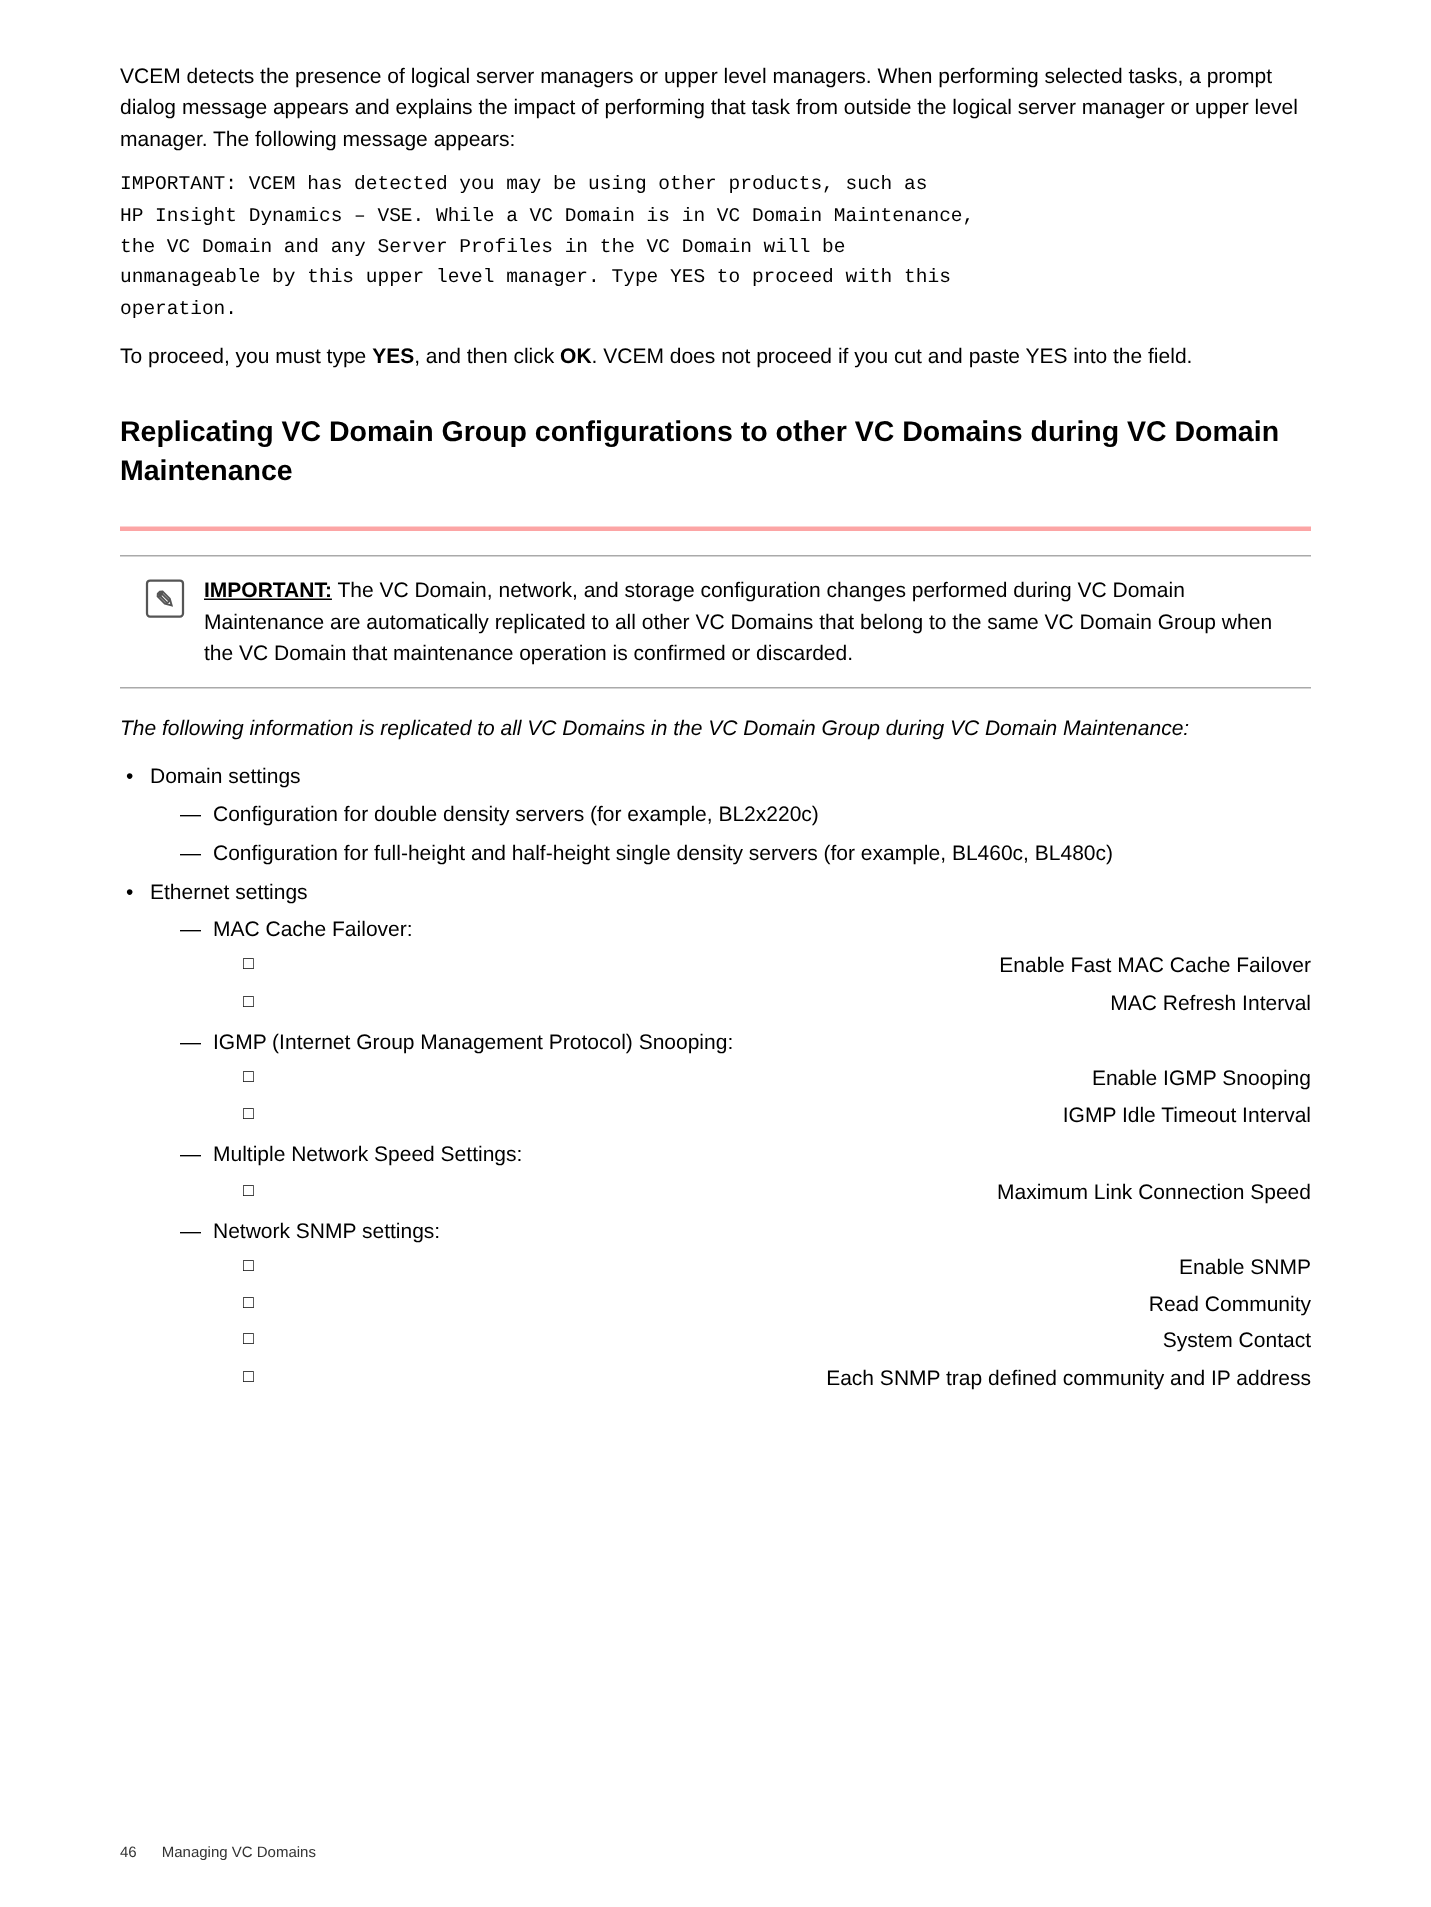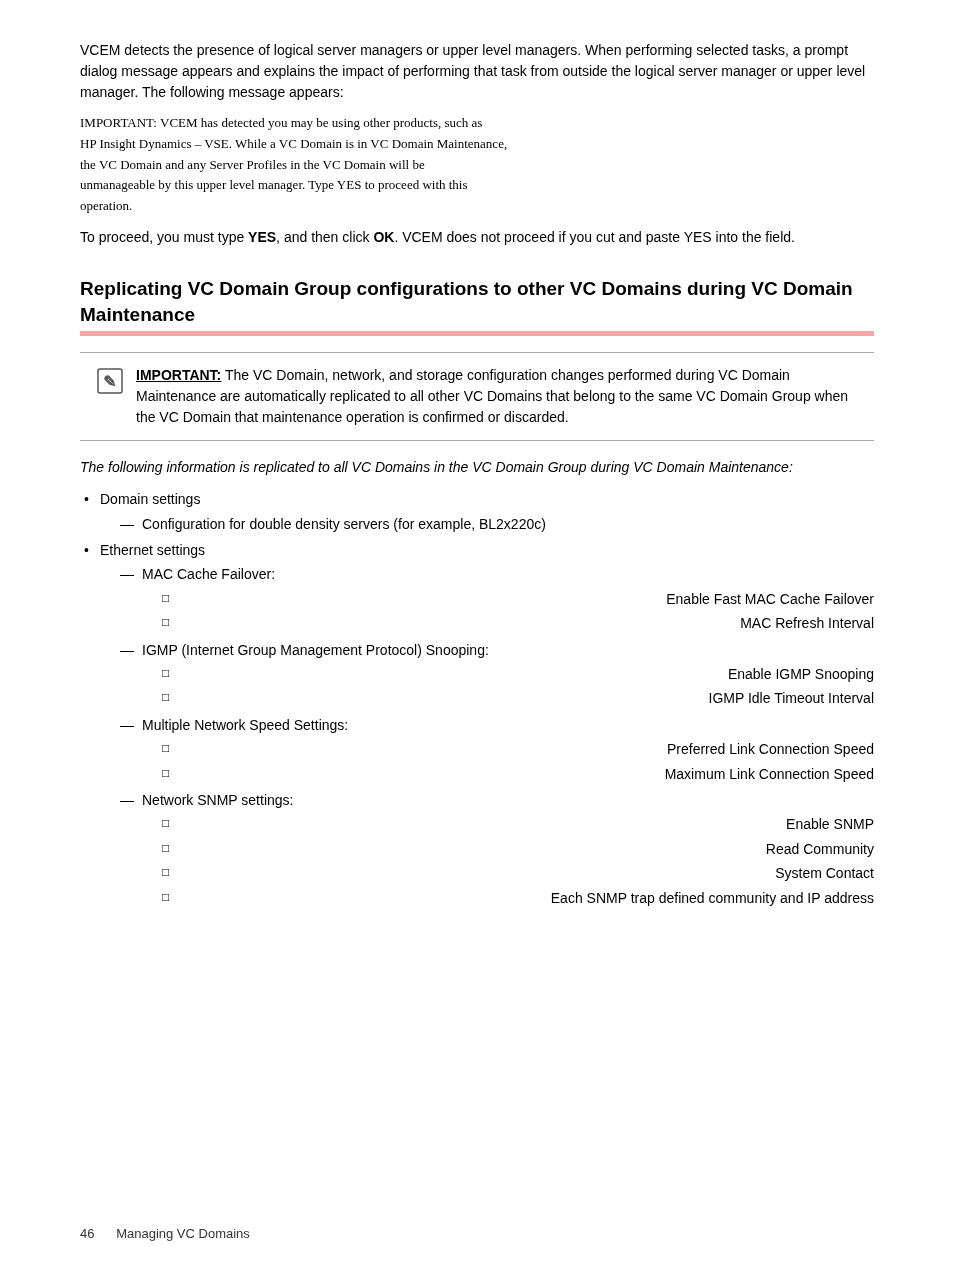--- a/index.html
+++ b/index.html
@@ -13,39 +13,39 @@
       min-height: 1271px;
       padding: 40px 80px 40px 80px;
     }
 
     .intro-paragraph {
       margin-bottom: 10px;
       line-height: 1.5;
     }
 
     .code-block {
-      font-family: Liberation Serif, serif;
+      font-family: Liberation Mono, monospace;
       font-size: 13px;
       margin: 10px 0 10px 0;
       line-height: 1.6;
     }
 
     .proceed-text {
       margin-top: 10px;
       line-height: 1.5;
     }
 
     .section-heading {
       font-size: 19px;
       font-weight: bold;
       margin-top: 28px;
       margin-bottom: 16px;
       line-height: 1.35;
-      border-bottom: 5px solid #fca5a5;
-      padding-bottom: 4px;
+      border-bottom: 3px solid #fca5a5;
+      padding-bottom: 24px;
     }
 
     .important-box {
       border-top: 1px solid #aaaaaa;
       border-bottom: 1px solid #aaaaaa;
       padding: 12px 16px;
       margin-bottom: 16px;
       display: flex;
       align-items: flex-start;
       gap: 12px;
@@ -132,21 +132,21 @@
       left: 0;
       top: 0;
       font-size: 12px;
       line-height: 1.7;
     }
 
     .page-footer {
       position: fixed;
       bottom: 30px;
       left: 80px;
-      font-size: 13px;
+      font-size: 10px;
       color: #333333;
       text-align: center;
     }
   </style>
 </head>
 <body>
 
 <p class="intro-paragraph">VCEM detects the presence of logical server managers or upper level managers. When performing selected tasks, a prompt dialog message appears and explains the impact of performing that task from outside the logical server manager or upper level manager. The following message appears:</p>
 
 <div class="code-block">
@@ -174,32 +174,32 @@
     <span class="important-label">IMPORTANT:</span>
     <span> </span><span>The VC Domain, network, and storage configuration changes performed during VC Domain Maintenance are automatically replicated to all other VC Domains that belong to the same VC Domain Group when the VC Domain that maintenance operation is confirmed or discarded.</span>
   </div>
 </div>
 
 <p class="following-text">The following information is replicated to all VC Domains in the VC Domain Group during VC Domain Maintenance:</p>
 
 <ul class="bullet-list" id="bullet-list-container">
 <li>Domain settings<ul class="dash-list">
         <li>Configuration for double density servers (for example, BL2x220c)</li>
+        <li>Configuration for full-height and half-height single density servers (for example, BL460c, BL480c)</li>
       </ul></li>
     <li>Ethernet settings<ul class="dash-list">
         <li>MAC Cache Failover:<ul class="square-list">
             <li>Enable Fast MAC Cache Failover</li>
             <li>MAC Refresh Interval</li>
           </ul></li>
         <li>IGMP (Internet Group Management Protocol) Snooping:<ul class="square-list">
             <li>Enable IGMP Snooping</li>
             <li>IGMP Idle Timeout Interval</li>
           </ul></li>
         <li>Multiple Network Speed Settings:<ul class="square-list">
-            <li>Preferred Link Connection Speed</li>
             <li>Maximum Link Connection Speed</li>
           </ul></li>
         <li>Network SNMP settings:<ul class="square-list">
             <li>Enable SNMP</li>
             <li>Read Community</li>
             <li>System Contact</li>
             <li>Each SNMP trap defined community and IP address</li>
           </ul></li>
       </ul></li>
   </ul>

